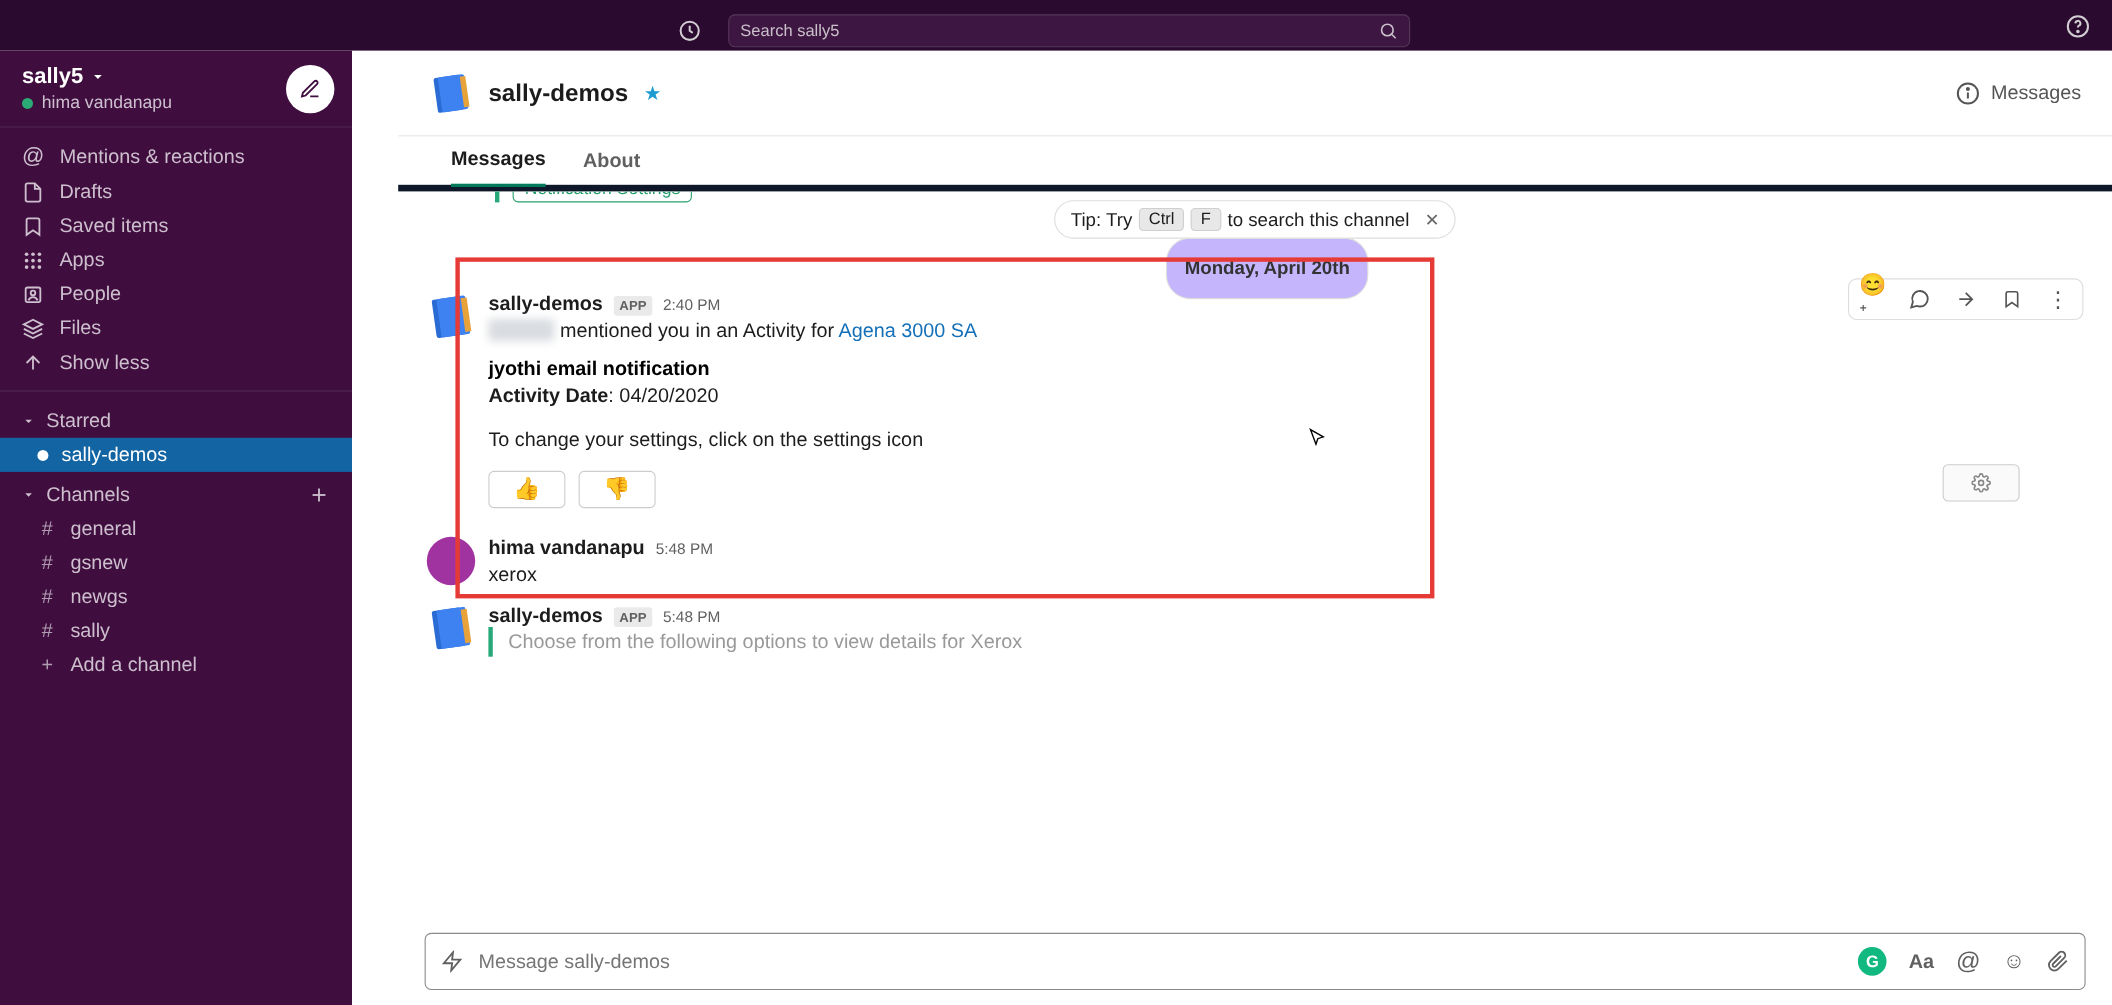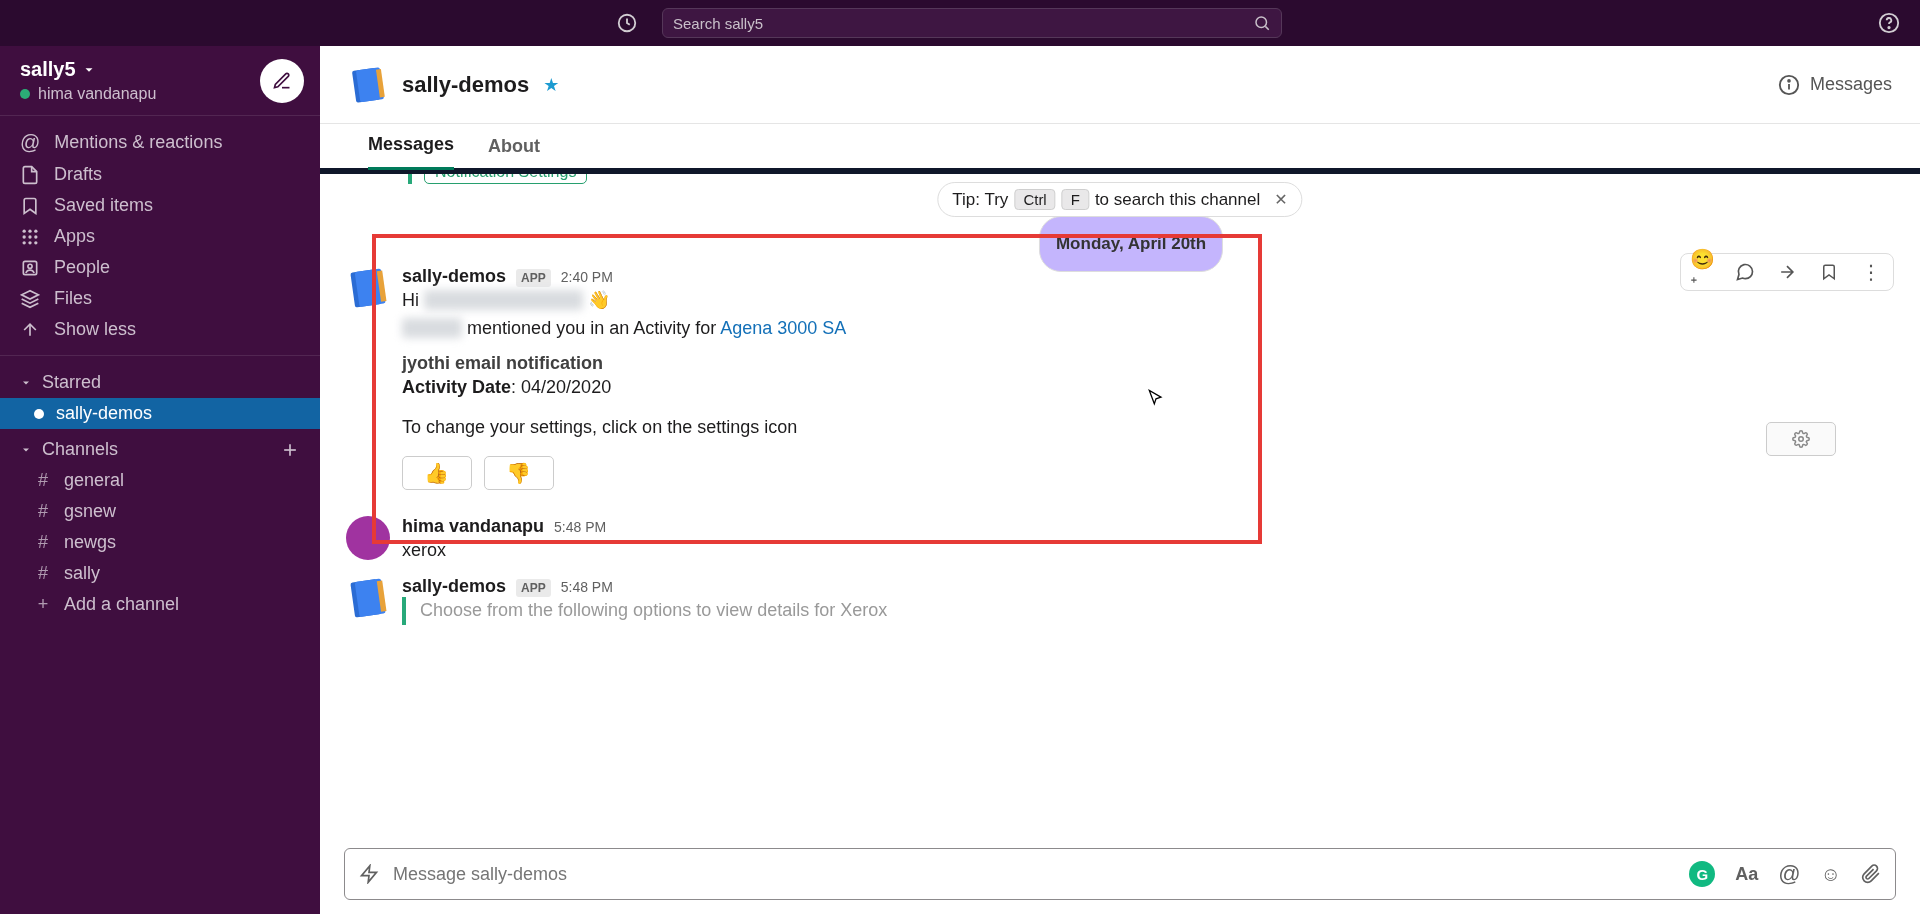--- a/index.html
+++ b/index.html
@@ -1,25 +1,25 @@
 <!DOCTYPE html>
 <html><head>
 <meta charset="utf-8">
 <style>
 * { box-sizing: border-box; margin: 0; padding: 0; }
 body { font-family: -apple-system, BlinkMacSystemFont, "Segoe UI", Helvetica, Arial, sans-serif; width: 1920px; height: 914px; overflow: hidden; background: #fff; }
 
-.topbar { height: 46px; background: #2b0a2f; display: flex; align-items: center; padding: 0 20px; }
+.topbar { height: 46px; background: #2b0a2f; display: flex; align-items: flex-start; padding: 13px 20px; }
 .topbar-center { flex: 1; display: flex; justify-content: center; align-items: center; gap: 24px; }
 .history-icon { width: 22px; height: 22px; color: #d1cdd2; display:flex; align-items:center; justify-content:center; cursor:pointer;}
 .search-box { width: 620px; height: 30px; background: #3e1642; border: 1px solid #553759; border-radius: 6px; display: flex; align-items: center; padding: 0 10px; color: #c9c0ca; font-size: 15px; }
 .search-box span { flex: 1; }
 .help-icon { width:22px; height:22px; color:#d1cdd2; display:flex; align-items:center; justify-content:center; cursor:pointer;}
 
-.app { display: flex; height: 868px; }
+.app { display: flex; height: 868px; gap: 42px; }
 
 .sidebar { width: 320px; background: #3f0e3f; color: #cdbfce; display: flex; flex-direction: column; }
 .workspace-header { display:flex; align-items:center; justify-content:space-between; padding: 12px 16px 12px 20px; border-bottom:1px solid rgba(255,255,255,0.1);}
 .workspace-name { font-size: 20px; font-weight: 800; color: #fff; display:flex; align-items:center; gap:6px;}
 .workspace-user { display:flex; align-items:center; gap:8px; color:#cdbfce; font-size:16px; margin-top:4px;}
 .presence-dot { width:10px; height:10px; border-radius:50%; background:#2bac76; display:inline-block;}
 .compose-btn { width:44px; height:44px; border-radius:50%; background:#fff; display:flex; align-items:center; justify-content:center; cursor:pointer;}
 
 .nav-list { padding: 10px 0 4px 0;}
 .nav-item, .chan-item, .sec-header { display:flex; align-items:center; gap:14px; padding: 5px 20px; font-size:18px; cursor:pointer; color:#cdbfce;}
@@ -58,21 +58,21 @@
 .avatar.book { background: none; display:flex; align-items:center; justify-content:center;}
 .avatar.user { background:#a033a0; border-radius:50%;}
 .msg-body { flex:1; position:relative;}
 .msg-head { display:flex; align-items:baseline; gap:10px;}
 .sender { font-weight:800; font-size:18px; color:#1d1c1d;}
 .app-badge { font-size:12px; font-weight:700; background:#eaeaea; color:#606060; border-radius:3px; padding:2px 5px;}
 .time { font-size:14px; color:#606060;}
 .text { font-size:18px; color:#1d1c1d; line-height:1.55;}
 .link { color:#1370b8;}
 .blurred { filter: blur(4px); background:#d9dce0; color:transparent; border-radius:3px; padding:0 4px;}
-.title-link { color:#404040; font-weight:700; font-size:18px;}
+.title-link { color:#000000; font-weight:700; font-size:18px;}
 .gear-btn { position:absolute; right:58px; top:156px; width:70px; height:34px; border:1px solid #ccc; border-radius:5px; background:#fafafa; display:flex; align-items:center; justify-content:center; cursor:pointer;}
 .react-row { display:flex; gap:12px; margin-top:14px;}
 .react-btn { width:70px; height:34px; border:1px solid #ccc; border-radius:5px; background:#fff; display:flex; align-items:center; justify-content:center; font-size:20px; cursor:pointer;}
 
 .hover-actions { position:absolute; right:0; top:79px; background:#fff; border:1px solid #ddd; border-radius:8px; padding:6px 10px; display:flex; gap:18px; align-items:center; z-index:4;}
 .ha-btn { width:24px; height:24px; display:flex; align-items:center; justify-content:center; color:#555; cursor:pointer; font-size:20px;}
 
 .msg2 { margin-top:14px;}
 .bar-msg { border-left:4px solid #28a97a; padding-left:14px;}
 
@@ -320,25 +320,20 @@
                   <rect x="30" y="6" width="5" height="28" fill="#e8a23a"></rect>
                 </svg>
             </div>
             <div class="msg-body">
               <div class="msg-head">
                 <span class="sender">sally-demos</span>
                 <span class="app-badge">APP</span>
                 <span class="time">2:40 PM</span>
               </div>
               <div class="text">
-                <span>Hi</span>
-                <span class="blurred">@hima vandanapu</span>
-                <span>👋</span>
-              </div>
-              <div class="text">
                 <span class="blurred">Sadhu</span>
                 <span>mentioned you in an Activity for</span>
                 <a class="link">Agena 3000 SA</a>
               </div>
               <div style="height:10px"></div>
               <div><a class="title-link">jyothi email notification</a></div>
               <div class="text"><b><span>Activity Date</span></b>: <span>04/20/2020</span></div>
               <div style="height:12px"></div>
               <div class="text">To change your settings, click on the settings icon</div>
               <div class="gear-btn">

